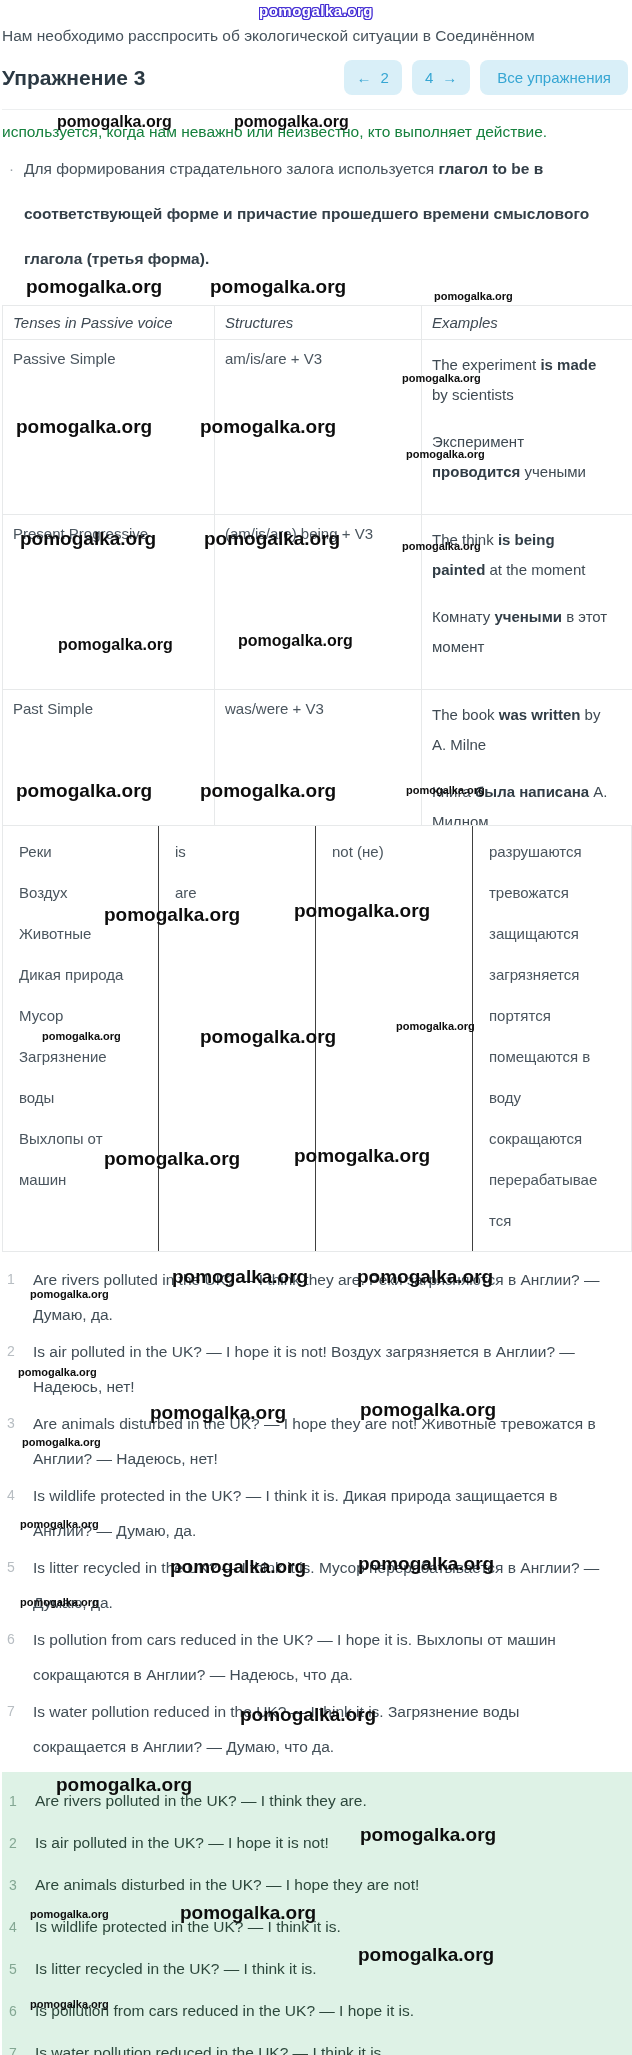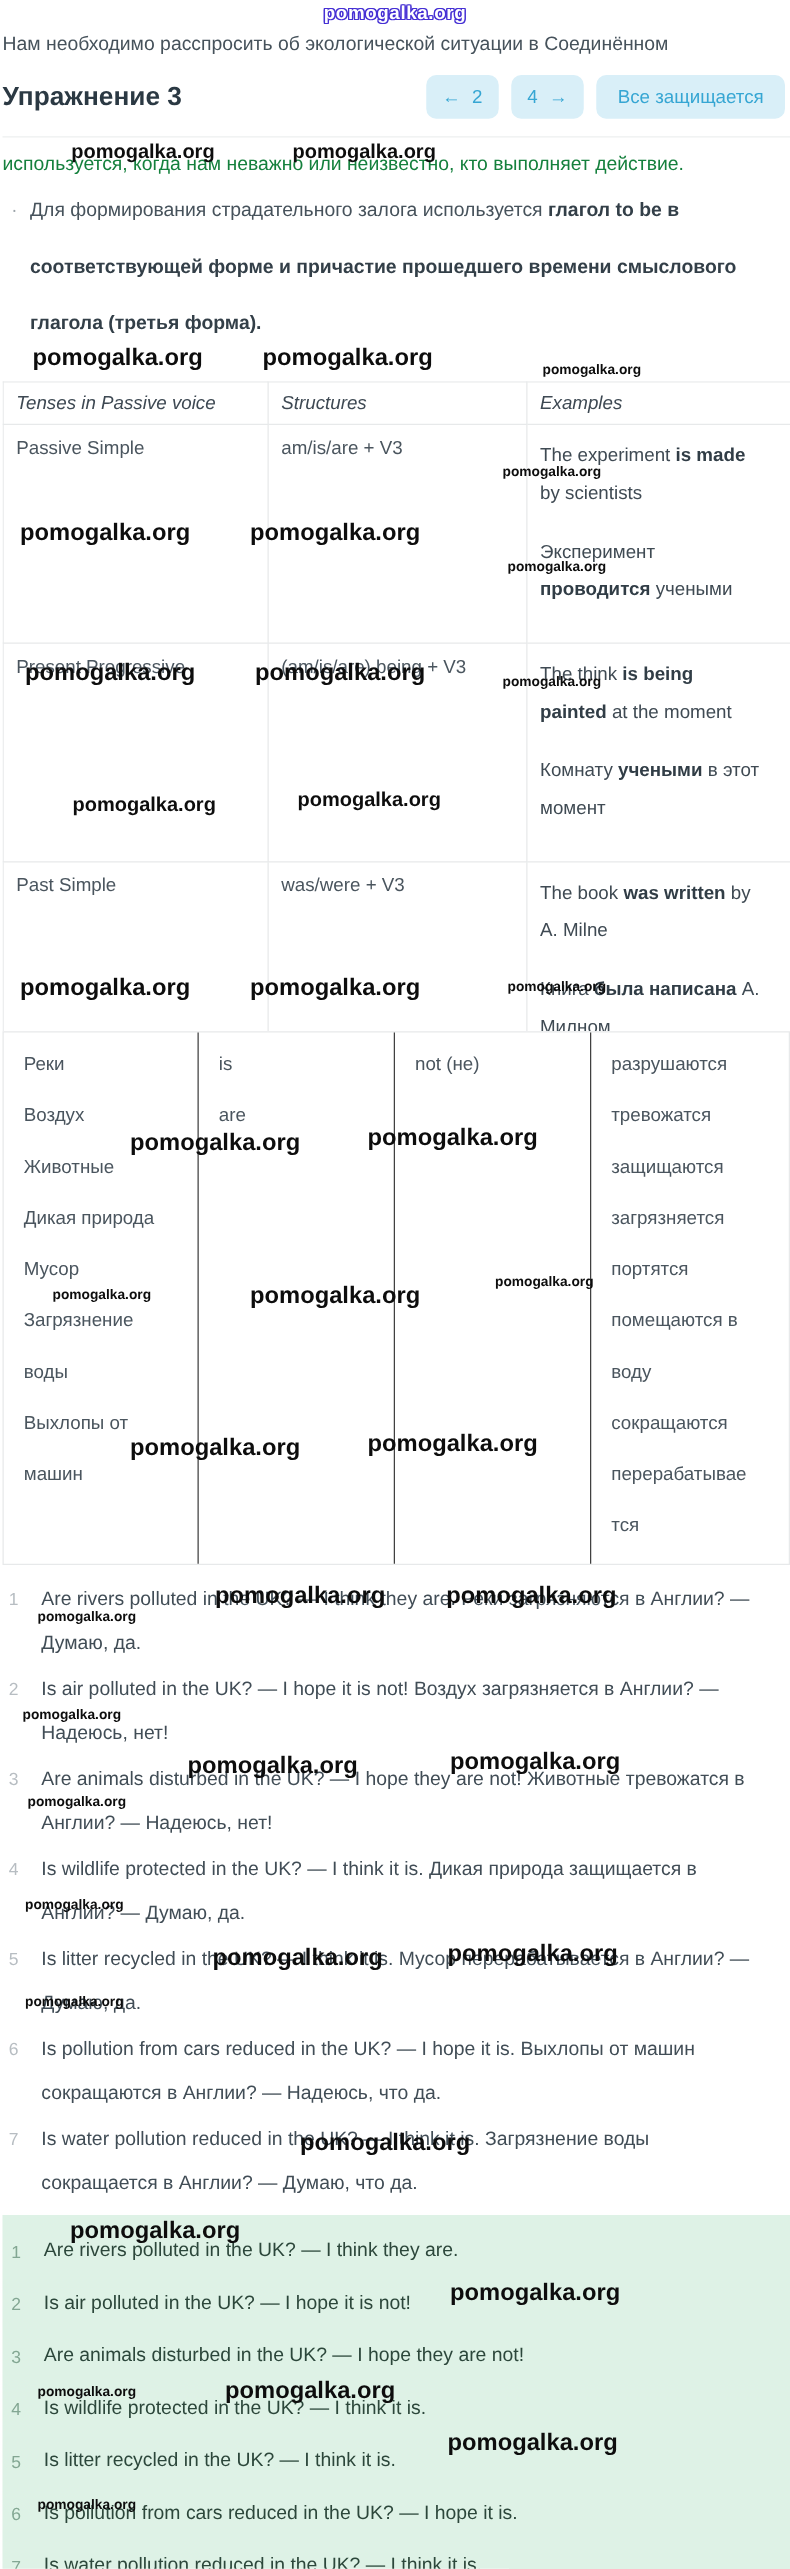--- a/index.html
+++ b/index.html
@@ -123,21 +123,21 @@
     <h1 class="title">Упражнение 3</h1>
     <div class="nav">
       <button class="btn">
         <span>←</span>
         <span>2</span>
       </button>
       <button class="btn">
         <span>4</span>
         <span>→</span>
       </button>
-      <button class="btn btn-all">Все защищается</button>
+      <button class="btn btn-all">Все упражнения</button>
     </div>
   </div>
 
   <div class="divider"></div>
 
   <p class="p-usage">используется, когда нам неважно или неизвестно, кто выполняет действие.</p>
 
   <div class="bullet">
     <span class="bullet-dot">·</span>
     <span class="bullet-text"><span>Для формирования страдательного залога используется </span><b>глагол to be в соответствующей форме и причастие прошедшего времени смыслового глагола (третья форма).</b></span>

